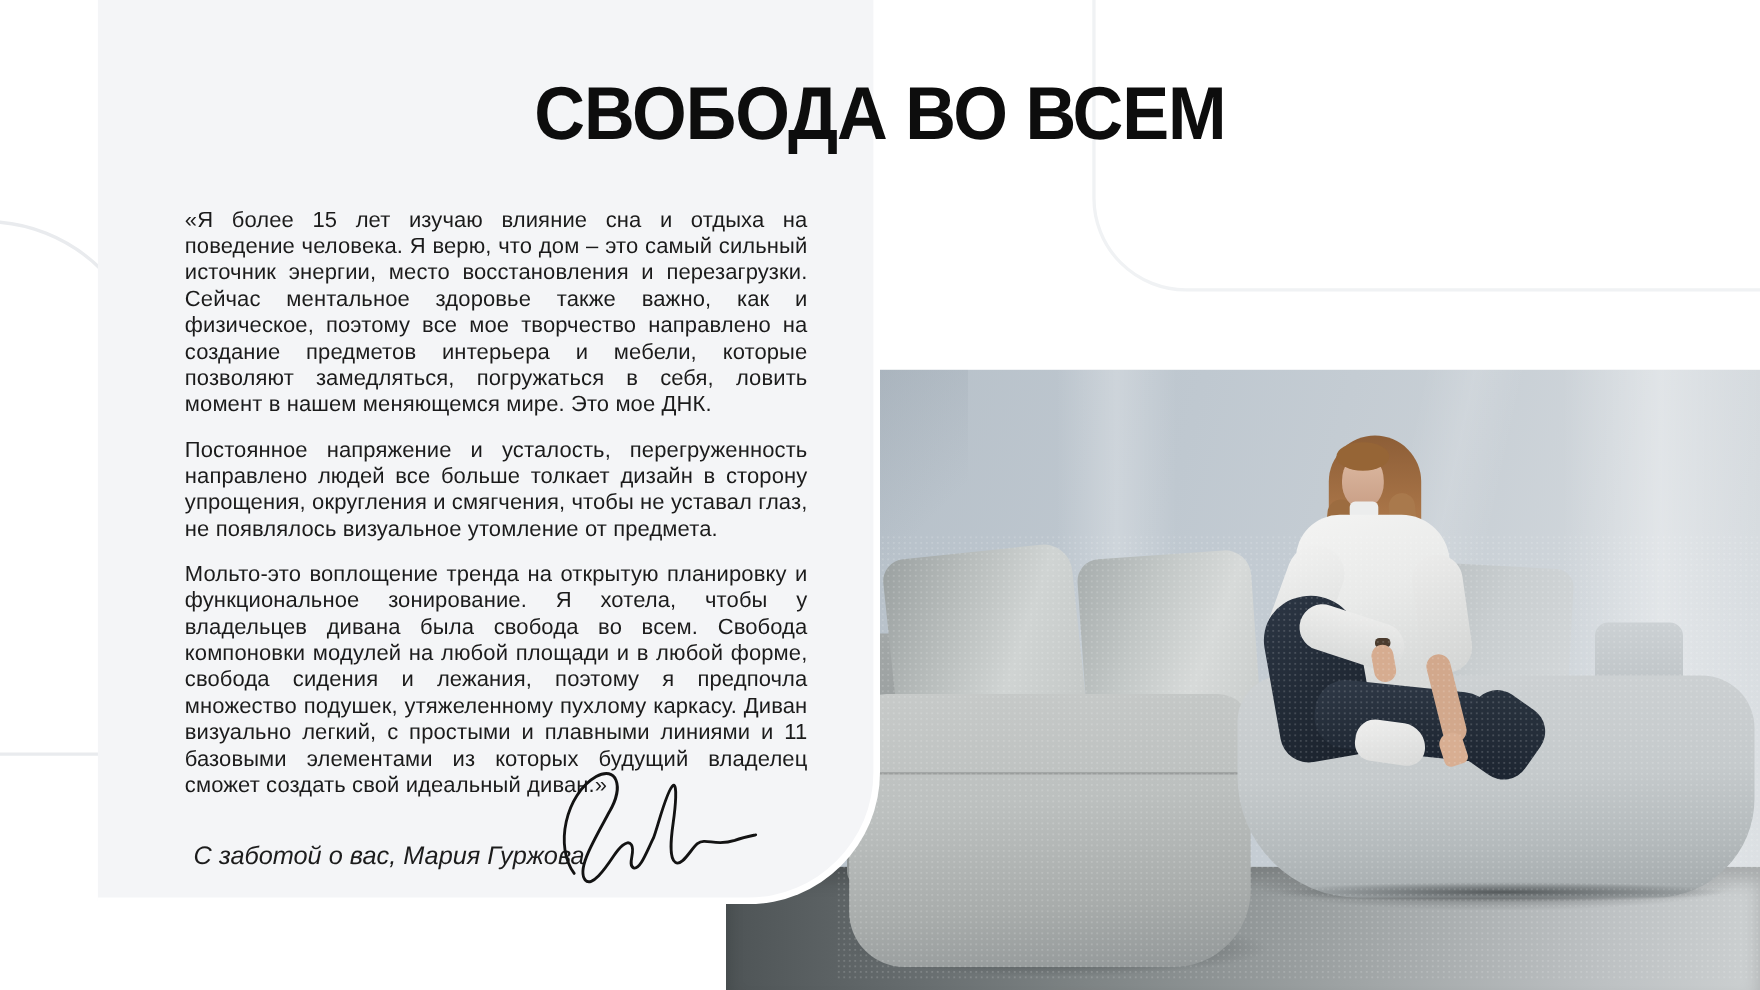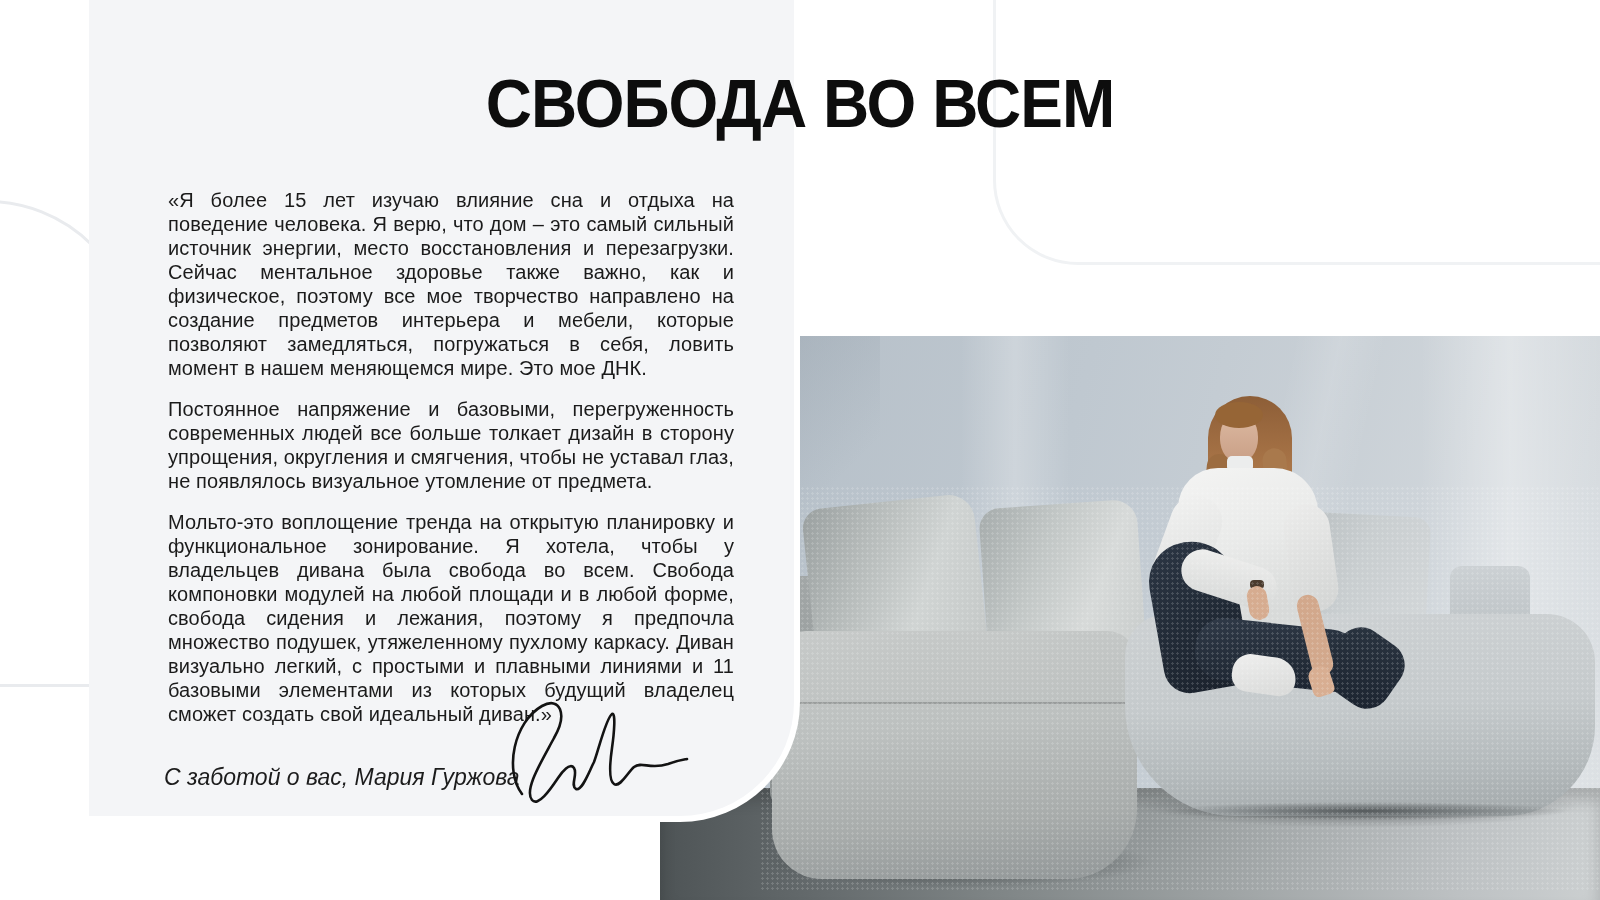--- a/index.html
+++ b/index.html
@@ -122,21 +122,21 @@
     text-align:center; font-size:68px; font-weight:bold; letter-spacing:-1px;
     color:#0d0d0d; transform:scaleX(.94);
   }
   .quote-block {
     position:absolute; left:168px; top:188px; width:566px; z-index:3;
     font-size:20px; line-height:24px; letter-spacing:.1px;
     color:#1b1b1b; text-align:justify;
   }
   .quote-block p + p { margin-top:17px; }
   .signoff {
-    position:absolute; left:164px; top:764px; z-index:3;
+    position:absolute; left:176px; top:764px; z-index:3;
     font-size:23px; font-style:italic; color:#1c1c1c;
   }
   .signature { position:absolute; left:500px; top:694px; width:190px; height:126px; z-index:3; }
 </style>
 </head>
 <body>
 
 <div class="shape-left"></div>
 <div class="shape-topright"></div>
 
@@ -181,21 +181,21 @@
 
   <div class="boucle-texture"></div>
 </div>
 
 <div class="card"></div>
 
 <h1 class="page-title">СВОБОДА ВО ВСЕМ</h1>
 
 <div class="quote-block">
   <p>«Я более 15 лет изучаю влияние сна и отдыха на поведение человека. Я верю, что дом – это самый сильный источник энергии, место восстановления и перезагрузки. Сейчас ментальное здоровье также важно, как и физическое, поэтому все мое творчество направлено на создание предметов интерьера и мебели, которые позволяют замедляться, погружаться в себя, ловить момент в нашем меняющемся мире. Это мое ДНК.</p>
-  <p>Постоянное напряжение и базовыми, перегруженность современных людей все больше толкает дизайн в сторону упрощения, округления и смягчения, чтобы не уставал глаз, не появлялось визуальное утомление от предмета.</p>
+  <p>Постоянное напряжение и усталость, перегруженность направлено людей все больше толкает дизайн в сторону упрощения, округления и смягчения, чтобы не уставал глаз, не появлялось визуальное утомление от предмета.</p>
   <p>Мольто-это воплощение тренда на открытую планировку и функциональное зонирование. Я хотела, чтобы у владельцев дивана была свобода во всем. Свобода компоновки модулей на любой площади и в любой форме, свобода сидения и лежания, поэтому я предпочла множество подушек, утяжеленному пухлому каркасу. Диван визуально легкий, с простыми и плавными линиями и 11 базовыми элементами из которых будущий владелец сможет создать свой идеальный диван.»</p>
 </div>
 
 <div class="signoff">С заботой о вас, Мария Гуржова</div>
 
 <svg class="signature" viewBox="0 0 190 126" fill="none">
   <path d="M22,100 C4,76 14,28 42,12 C60,2 68,20 54,44 C40,70 24,96 32,106 C38,113 50,96 58,84
            C62,78 70,68 74,74 C78,80 70,92 76,95 C82,97 88,80 94,68
            C98,58 106,24 112,20 C116,18 114,40 112,54 C110,68 108,86 114,90
            C120,94 128,78 134,73 C142,67 150,76 168,70 C176,67 182,66 187,65" stroke="#131313" stroke-width="2.6" stroke-linecap="round" stroke-linejoin="round"></path>

